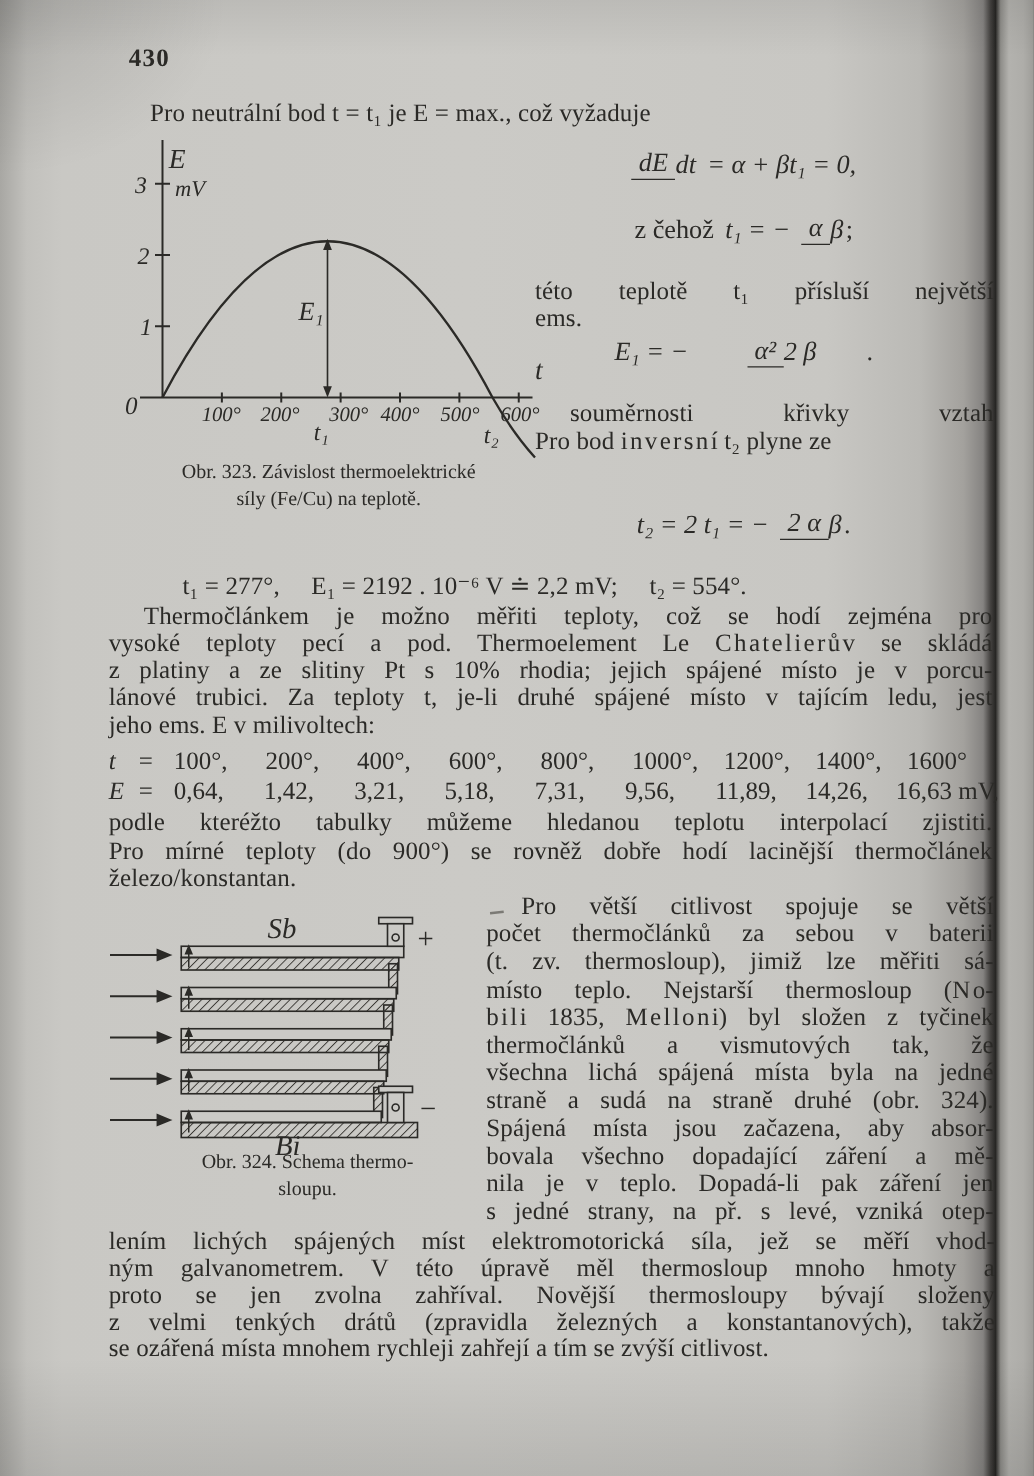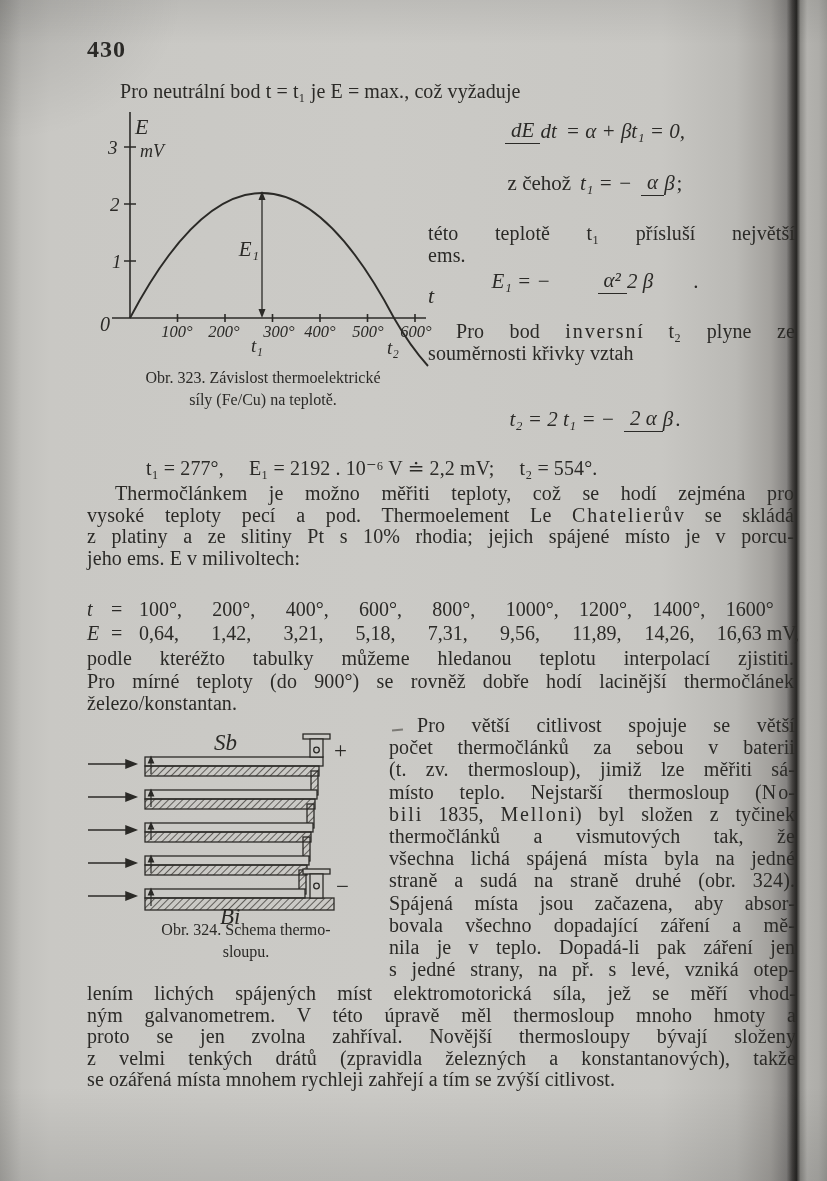--- a/index.html
+++ b/index.html
@@ -32,21 +32,21 @@
   .tcells{flex:1;display:flex;}
   .tcells .cell{flex:1 0 0;white-space:nowrap;}
   svg text{font-family:"Liberation Serif","DejaVu Serif",serif;fill:#2b2a27;}
   .stray{position:absolute;background:#46443f;opacity:.6;}
 </style>
 </head>
 <body>
 
 <div id="stage">
 
-  <div class="abs bold" style="left:87px;top:36px;font-size:24px;letter-spacing:1px;">430</div>
+  <div class="abs bold" style="left:103px;top:36px;font-size:20px;letter-spacing:1px;">430</div>
 
   <div class="abs body-txt plines" style="left:120px;top:80px;width:468px;">
     <div class="ln">Pro neutrální bod t = t₁ je E = max., což vyžaduje</div>
   </div>
 
   <svg class="abs" style="left:82px;top:104px;" width="372" height="270" viewBox="0 0 372 270">
     <g stroke="#2b2a27" stroke-width="1.6" fill="none">
       <path d="M48,8 V214"></path>
       <path d="M30,214 H344"></path>
       <path d="M42,43 H54 M42,100 H54 M42,157 H54"></path>
@@ -107,39 +107,40 @@
   <div class="abs formula" style="left:428px;top:269px;width:334px;gap:47px;">
     <span>E₁ = −</span>
     <span class="frac">
       <span class="num">α²</span>
       <span class="den">2 β</span>
     </span>
     <span class="rm" style="margin-left:-7px">.</span>
   </div>
 
   <div class="abs body-txt plines indent" style="left:428px;top:320px;width:367px;line-height:22.4px;">
+      <div class="ln">souměrnosti křivky vztah</div>
       <div class="ln">Pro bod i n v e r s n í  t₂  plyne ze</div>
-      <div class="ln">souměrnosti křivky vztah</div>
     </div>
 
   <div class="abs formula" style="left:428px;top:375px;width:334px;margin-top:32px;">
     <span>t₂ = 2 t₁ = −</span>
     <span class="frac">
       <span class="num">2 α</span>
       <span class="den">β</span>
     </span>
     <span class="rm" style="margin-left:-7px">.</span>
   </div>
 
   <div class="abs body-txt" style="left:146px;top:456px;">t₁ = 277°,  E₁ = 2192 . 10⁻⁶ V ≐ 2,2 mV;  t₂ = 554°.</div>
 
   <div class="abs body-txt plines indent" style="left:87px;top:483px;width:707px;line-height:21.7px;">
       <div class="ln">Thermočlánkem je možno měřiti teploty, což se hodí zejména pro</div>
       <div class="ln">vysoké teploty pecí a pod. Thermoelement Le C h a t e l i e r ů v se skládá</div>
       <div class="ln">z platiny a ze slitiny Pt s 10% rhodia; jejich spájené místo je v porcu-</div>
+      <div class="ln">lánové trubici. Za teploty t, je-li druhé spájené místo v tajícím ledu, jest</div>
       <div class="ln">jeho ems. E v milivoltech:</div>
     </div>
 
   <div class="abs" style="left:87px;top:597px;width:712px;">
     <div class="trow">
       <span class="tvar">t</span>
       <span class="teq">=</span>
       <span class="tcells">
           <span class="cell">100°,</span>
           <span class="cell">200°,</span>

